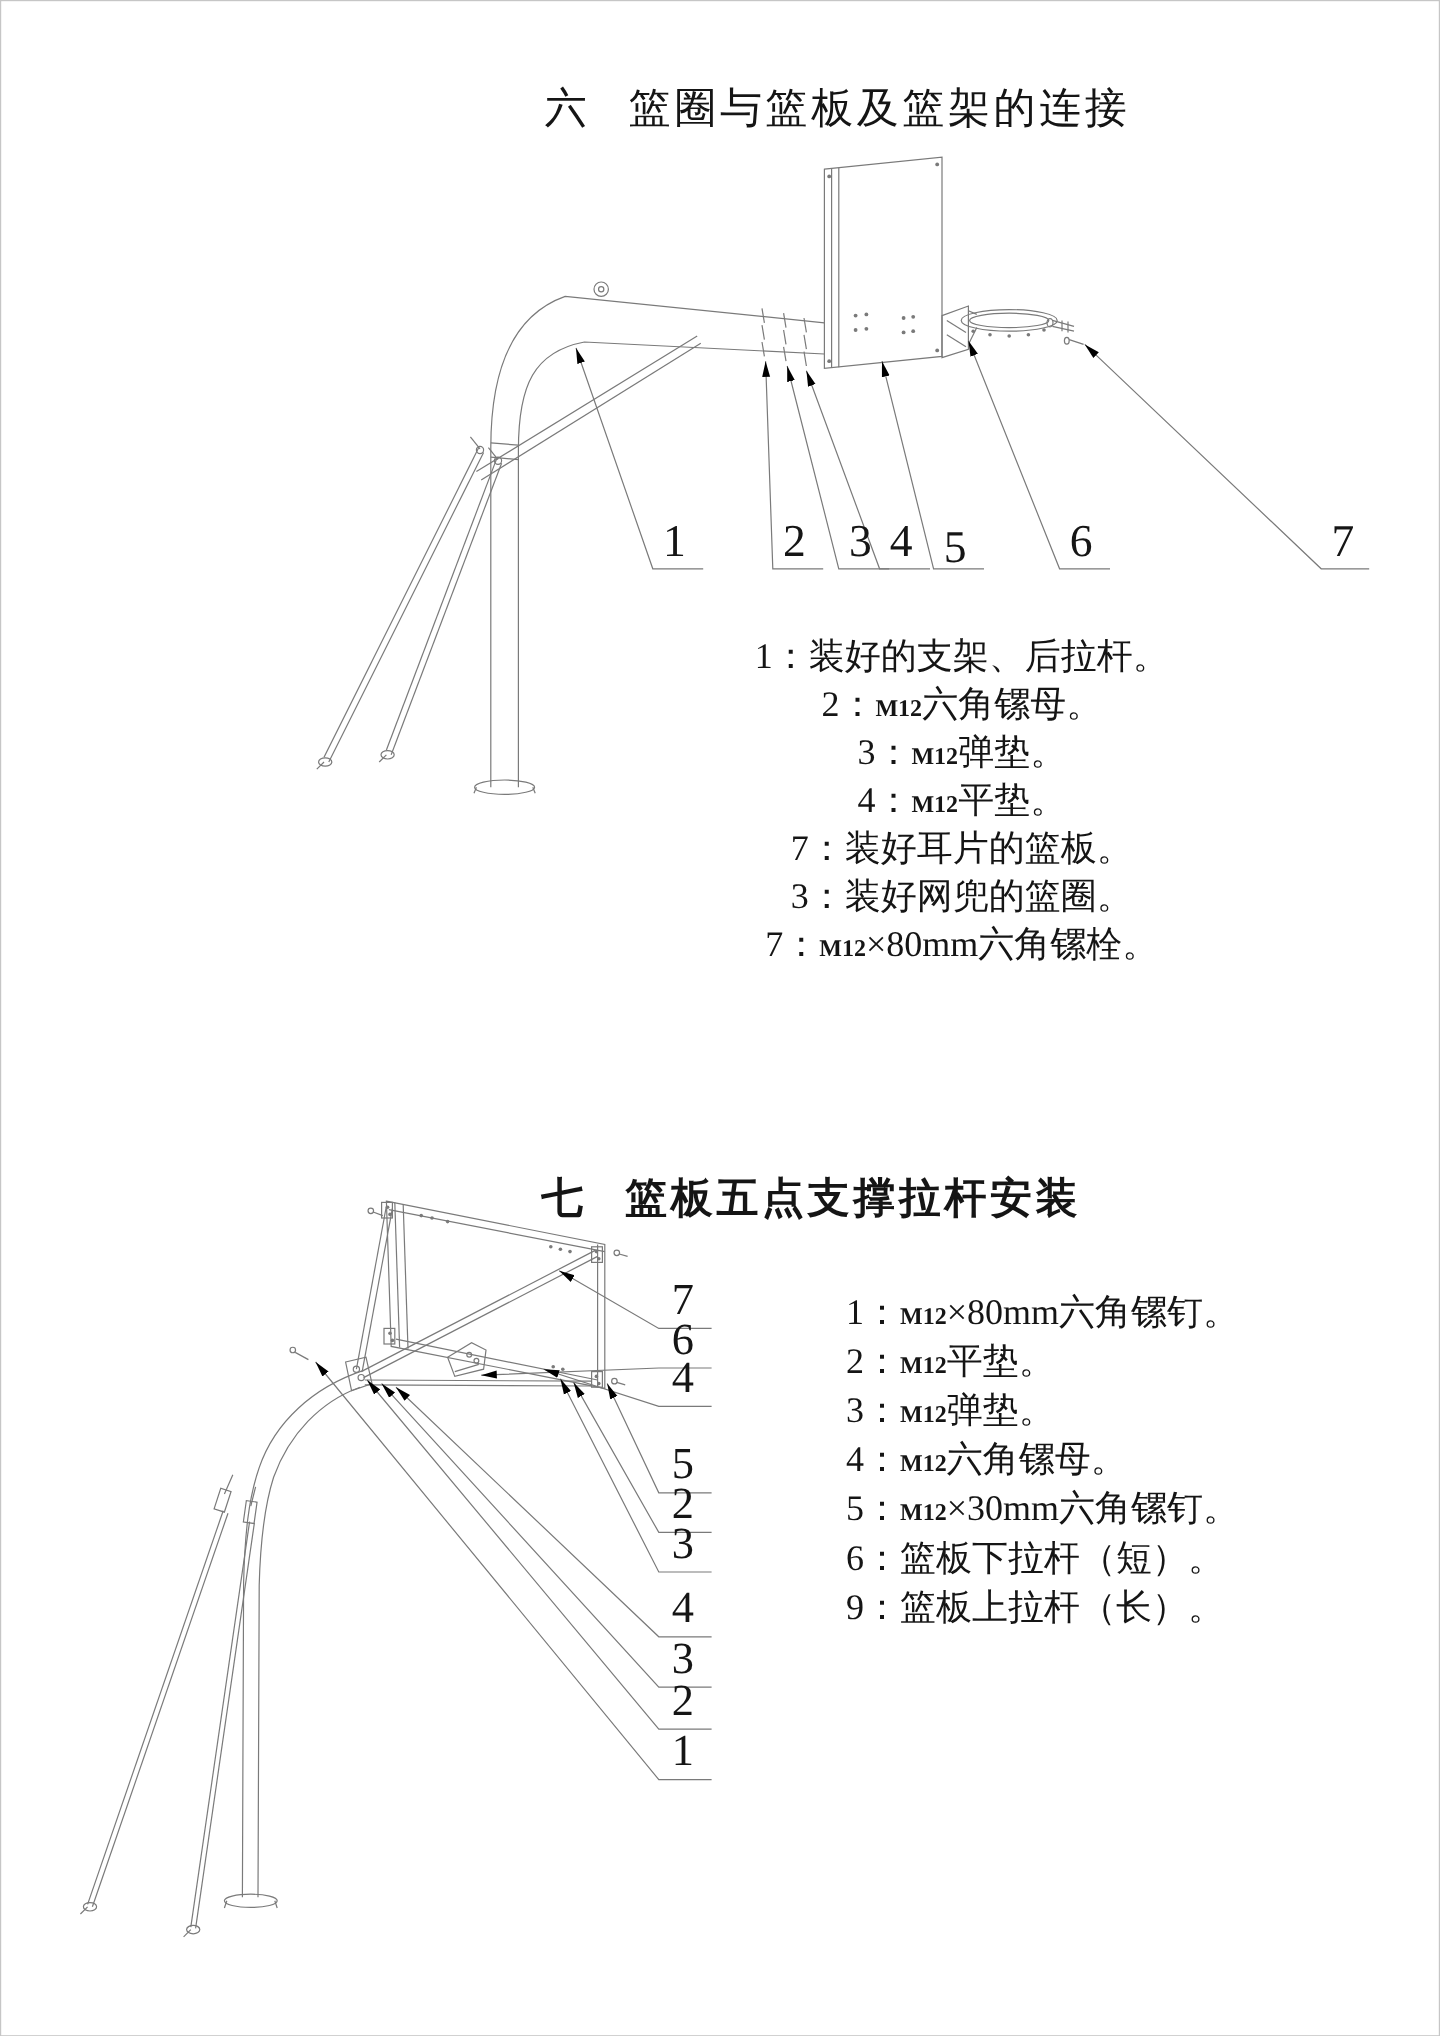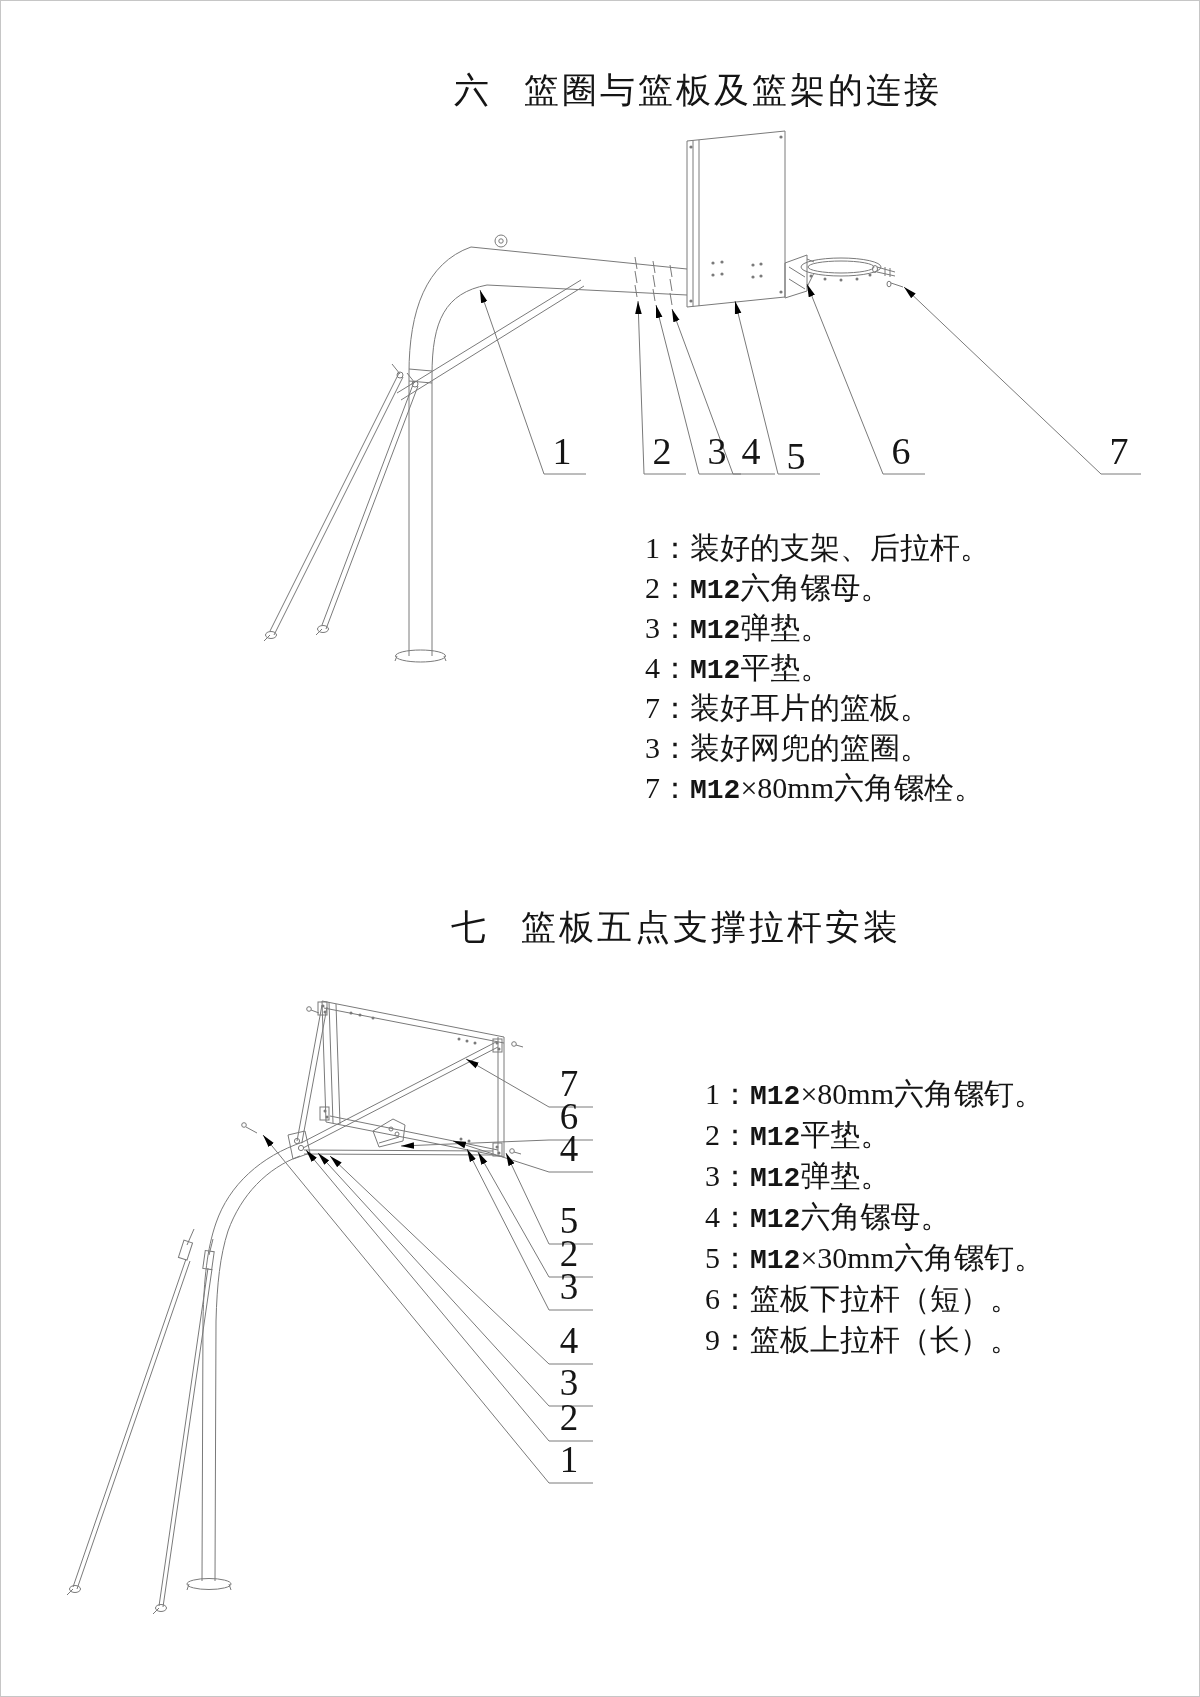--- a/index.html
+++ b/index.html
@@ -7,21 +7,21 @@
     position:relative;width:1200px;height:1697px;margin:0 auto;
     background:var(--bg,#fff);border:1px solid var(--border,#c6c6c6);
     box-sizing:border-box;overflow:hidden;
     font-family:"Liberation Serif","DejaVu Serif",serif;color:var(--ink,#151515);
   }
   .sec-title{position:absolute;font-size:35px;letter-spacing:3px;white-space:nowrap;font-weight:400;margin-left:13px;}
   .sec-title .num{margin-right:32px;}
   .legend{position:absolute;white-space:nowrap;font-size:30px;}
   .legend .legend-line{height:40px;line-height:40px;}
   .legend.l2 .legend-line{height:41px;line-height:41px;}
-  .mstrong{font-family:Liberation Mono, monospace;font-weight:700;font-size:28px;}
+  .mstrong{font-family:Liberation Serif, serif;font-weight:700;font-size:20px;}
   .co{position:absolute;font-size:38px;line-height:1;transform:translateX(-50%);}
   .co.c2{font-size:37px;}
   svg.diagram-layer{position:absolute;left:0;top:0;width:1200px;height:1697px;}
   .ln{stroke:var(--line,#7a7a7a);fill:none;stroke-width:1;}
   .face{fill:#ffffff;stroke:var(--line,#7a7a7a);stroke-width:1;}
   .dot{fill:var(--line,#7a7a7a);stroke:none;}
 </style>
 </head>
 <body>
 
@@ -252,31 +252,31 @@
   </div>
 
   <span class="co" style="left:561px;top:431px;">1</span>
   <span class="co" style="left:661px;top:431px;">2</span>
   <span class="co" style="left:716px;top:431px;">3</span>
   <span class="co" style="left:750px;top:431px;">4</span>
   <span class="co" style="left:795px;top:436px;">5</span>
   <span class="co" style="left:900px;top:431px;">6</span>
   <span class="co" style="left:1118px;top:431px;">7</span>
 
-  <div class="legend" style="left:644px;top:527px;">
+  <div class="legend" style="left:628px;top:527px;text-align:center;">
     <div class="legend-line">1：装好的支架、后拉杆。</div>
     <div class="legend-line">2：<span class="mstrong">M12</span>六角镙母。</div>
     <div class="legend-line">3：<span class="mstrong">M12</span>弹垫。</div>
     <div class="legend-line">4：<span class="mstrong">M12</span>平垫。</div>
     <div class="legend-line">7：装好耳片的篮板。</div>
     <div class="legend-line">3：装好网兜的篮圈。</div>
     <div class="legend-line">7：<span class="mstrong">M12</span>×80mm六角镙栓。</div>
   </div>
 
-  <div class="sec-title" style="left:437px;top:903px;">
+  <div class="sec-title" style="left:437px;top:974px;font-weight:bold;">
     <span class="num">七</span><span>篮板五点支撑拉杆安装</span>
   </div>
 
   <span class="co c2" style="left:568px;top:1064px;">7</span>
   <span class="co c2" style="left:568px;top:1097px;">6</span>
   <span class="co c2" style="left:568px;top:1129px;">4</span>
   <span class="co c2" style="left:568px;top:1201px;">5</span>
   <span class="co c2" style="left:568px;top:1234px;">2</span>
   <span class="co c2" style="left:568px;top:1267px;">3</span>
   <span class="co c2" style="left:568px;top:1321px;">4</span>

